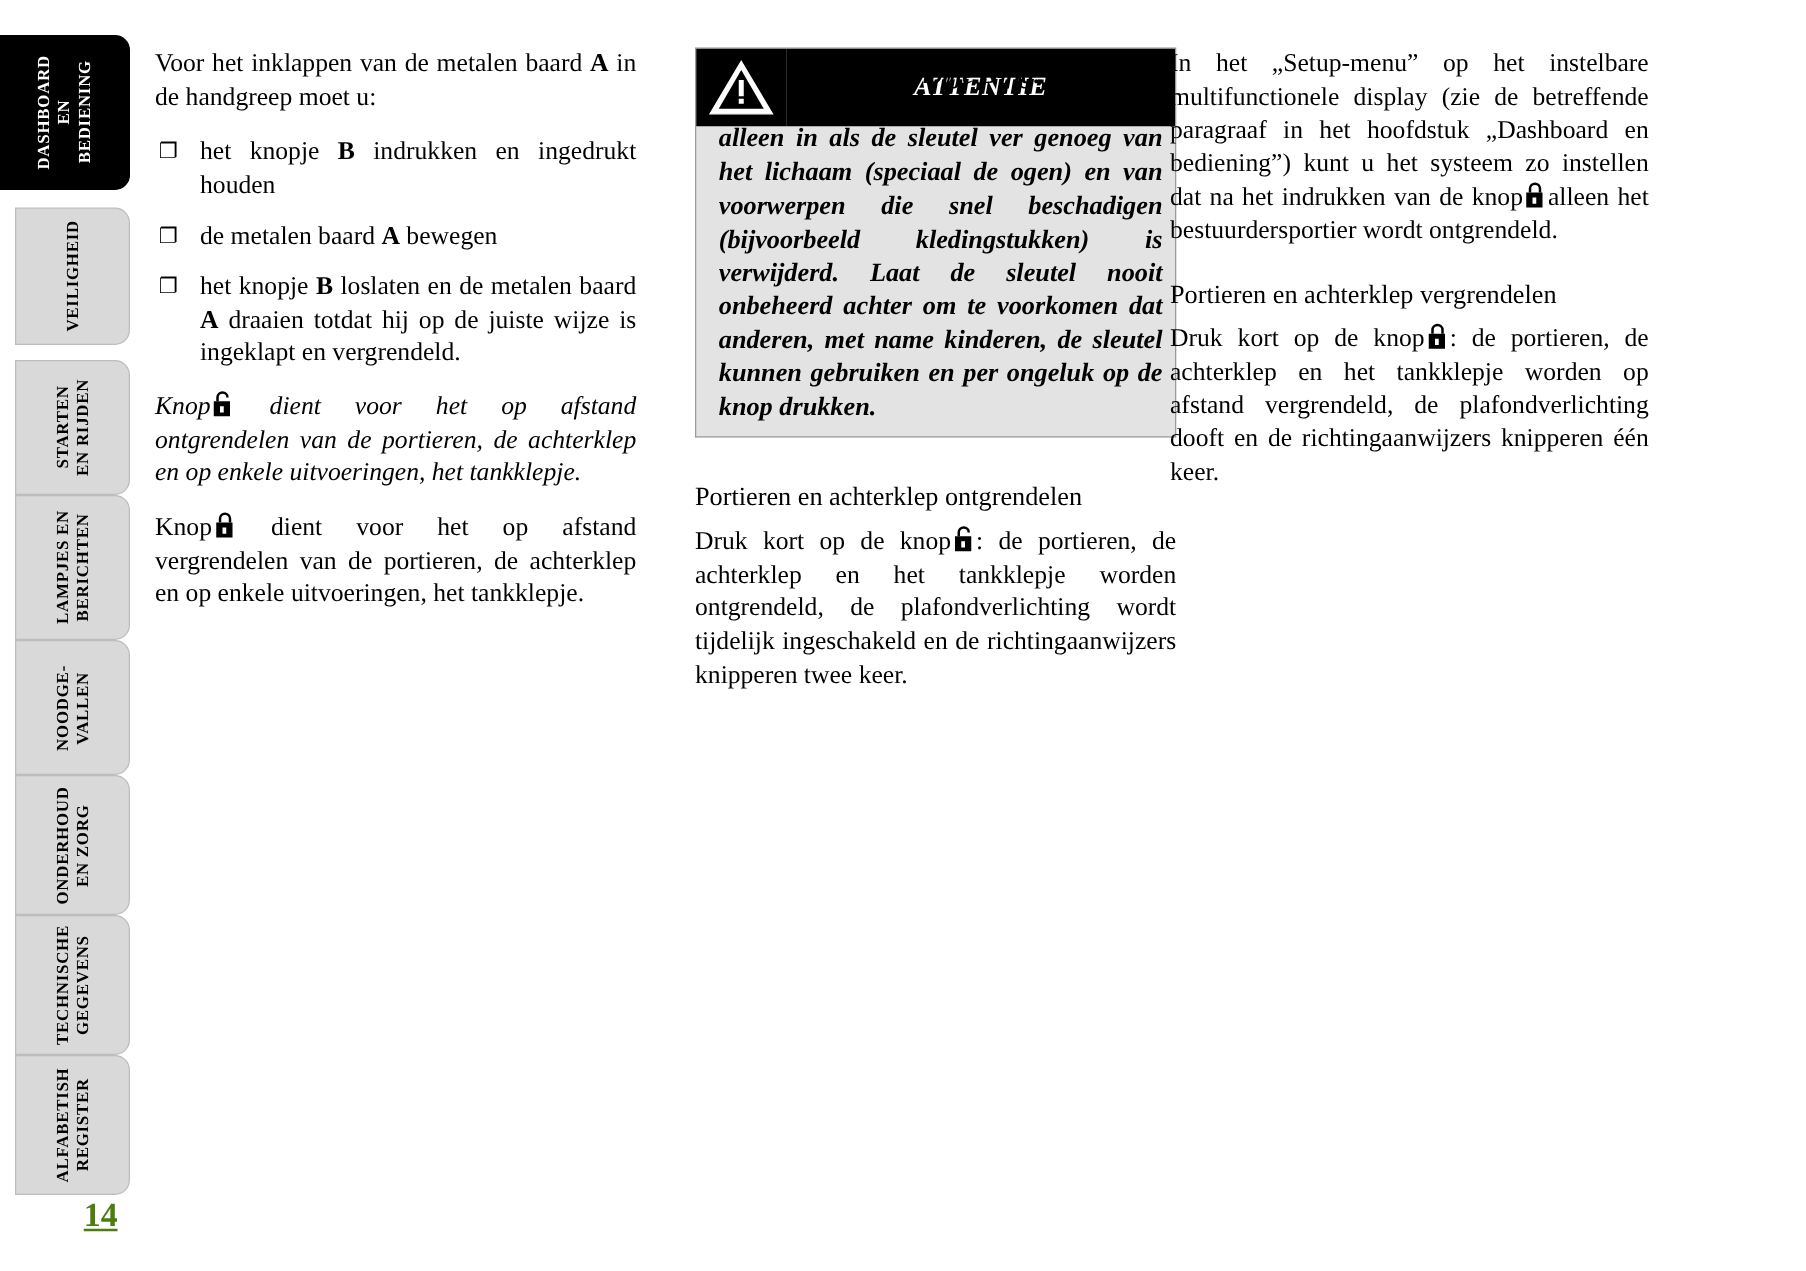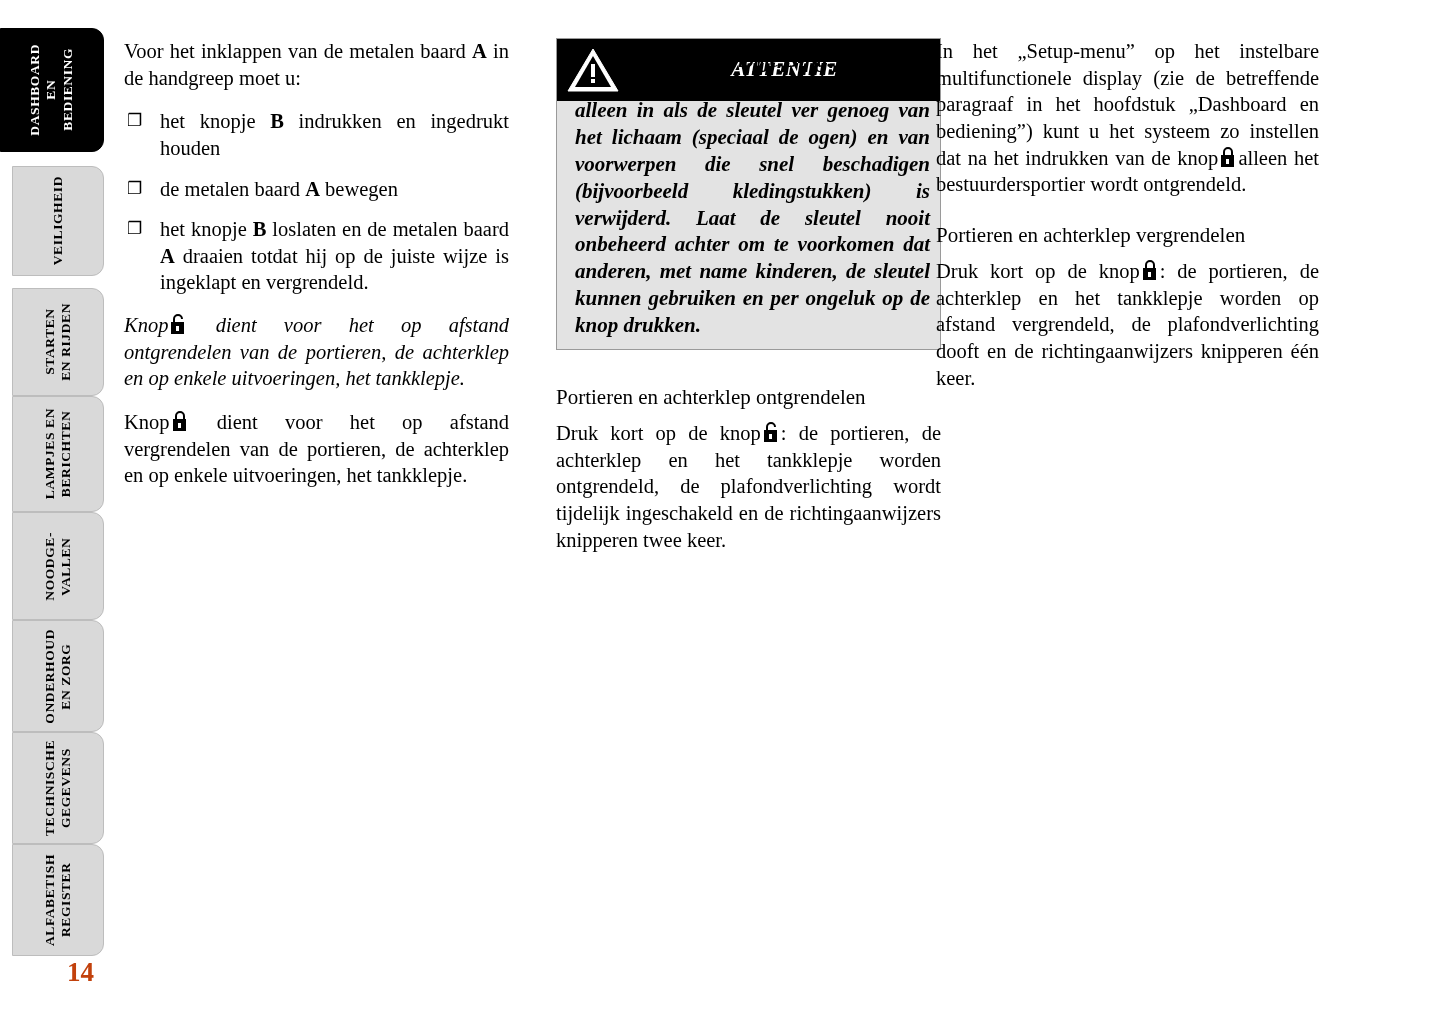--- a/index.html
+++ b/index.html
@@ -61,21 +61,22 @@
     font-size: 13.5px;
   }
 
   .page-number {
     position: absolute;
     left: 67px;
     top: 957px;
     font-family: "Liberation Serif", serif;
     font-weight: bold;
     font-size: 27px;
-    color: #c2410c;
+    color: #4d7c0f;
+    text-decoration: underline;
   }
 
   
   .col {
     position: absolute;
     top: 38px;
     font-size: 20.5px;
     line-height: 1.3;
     color: #000000;
     text-align: justify;

